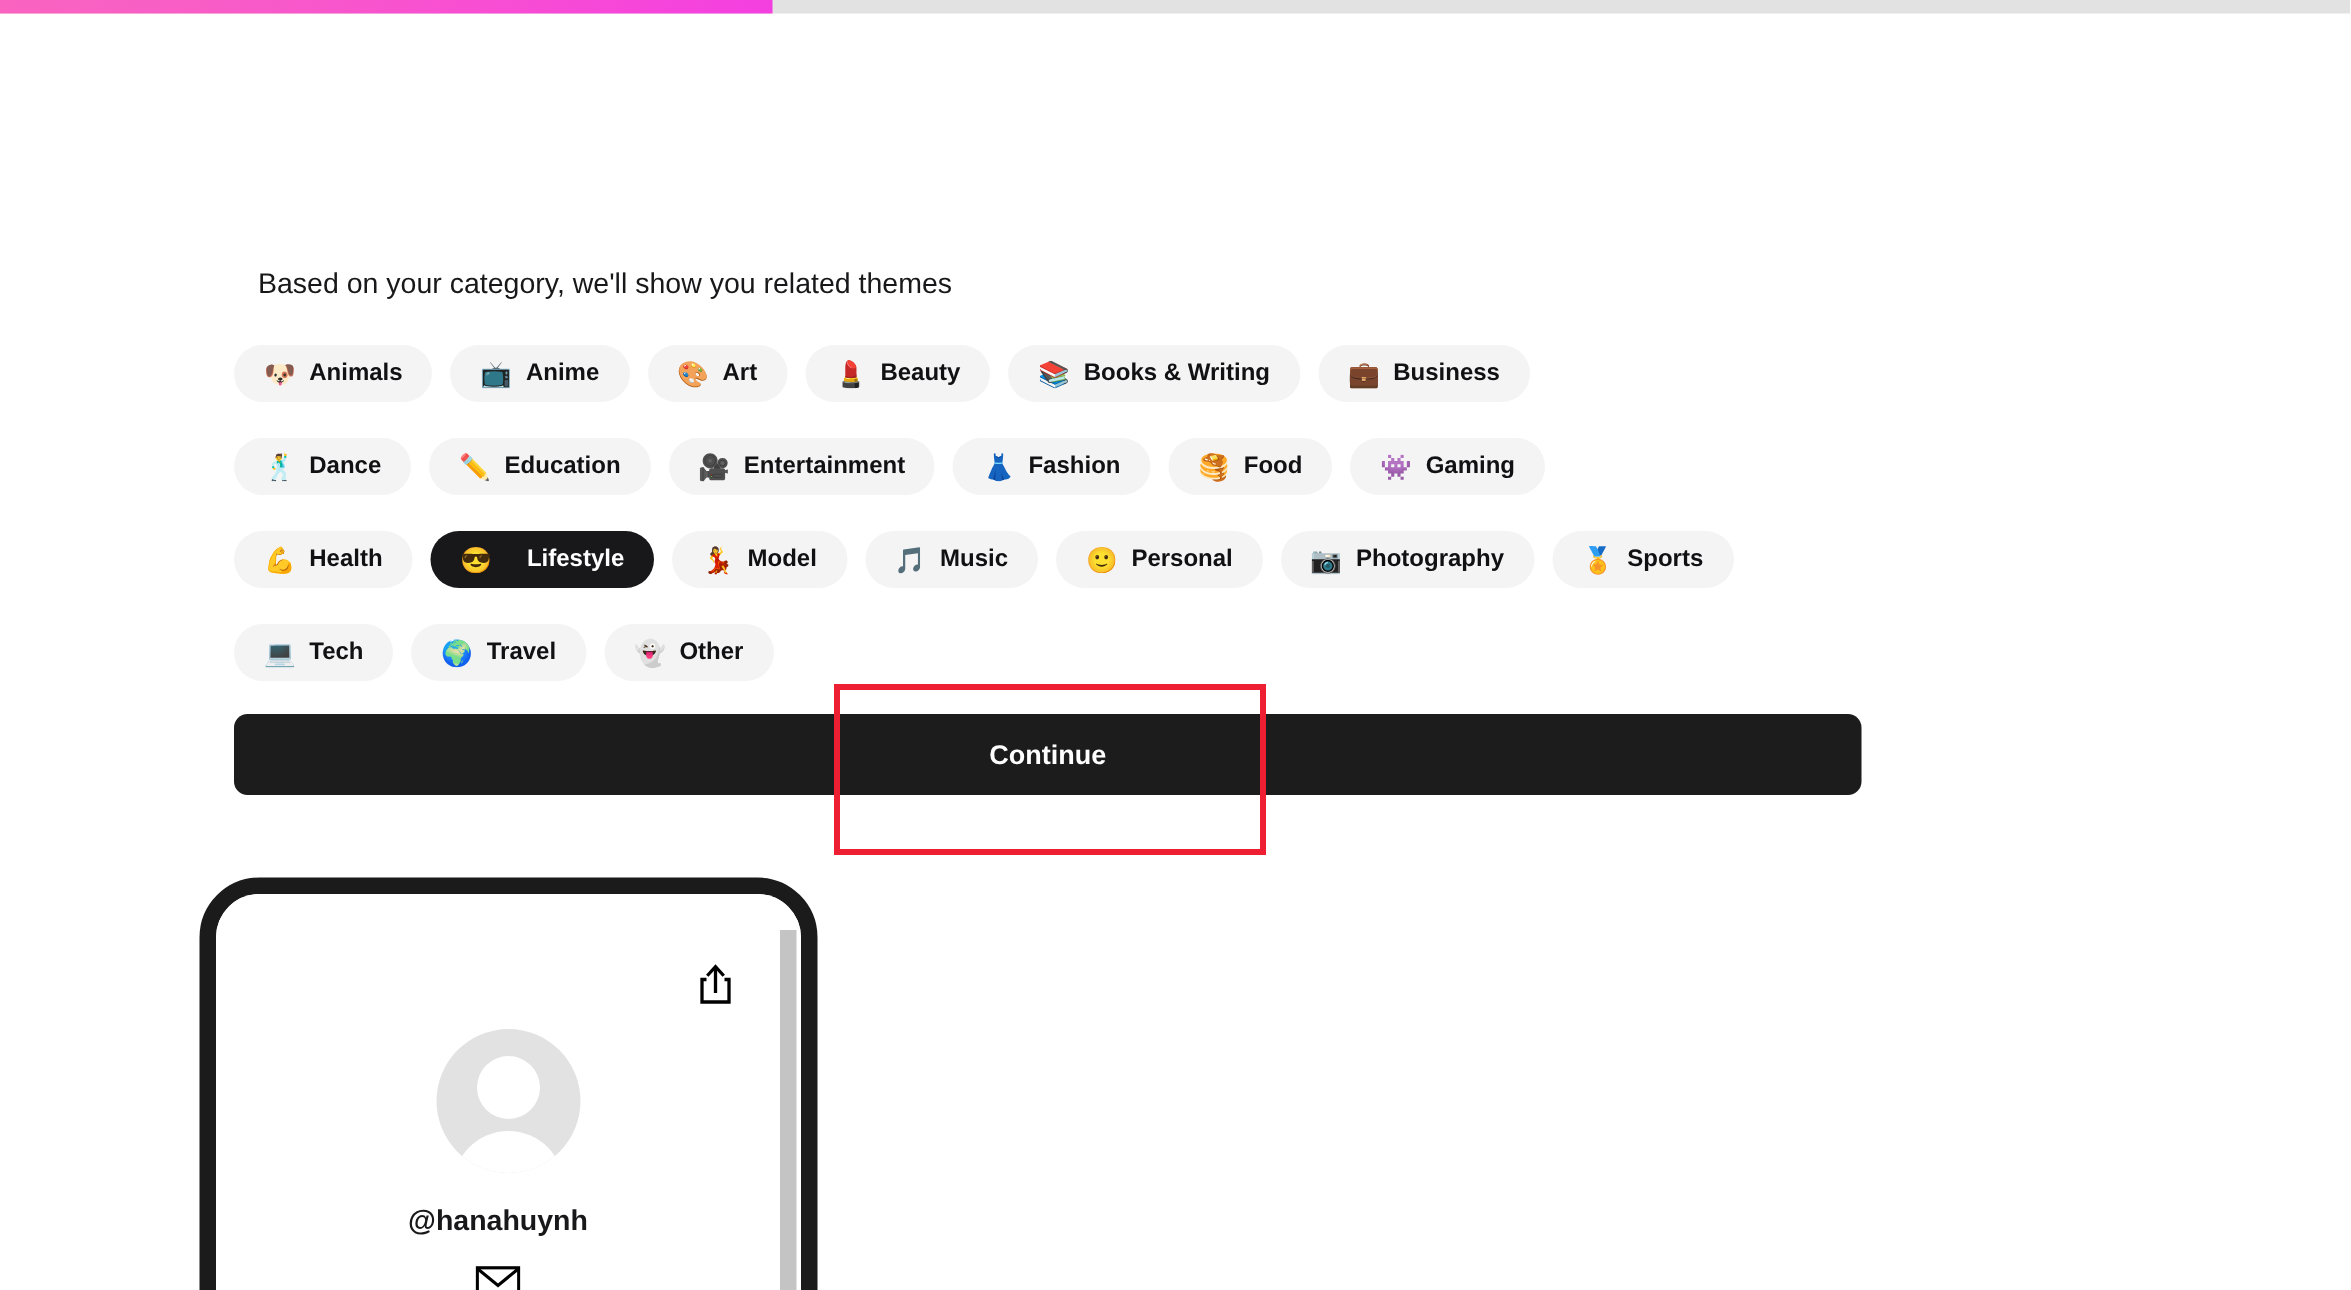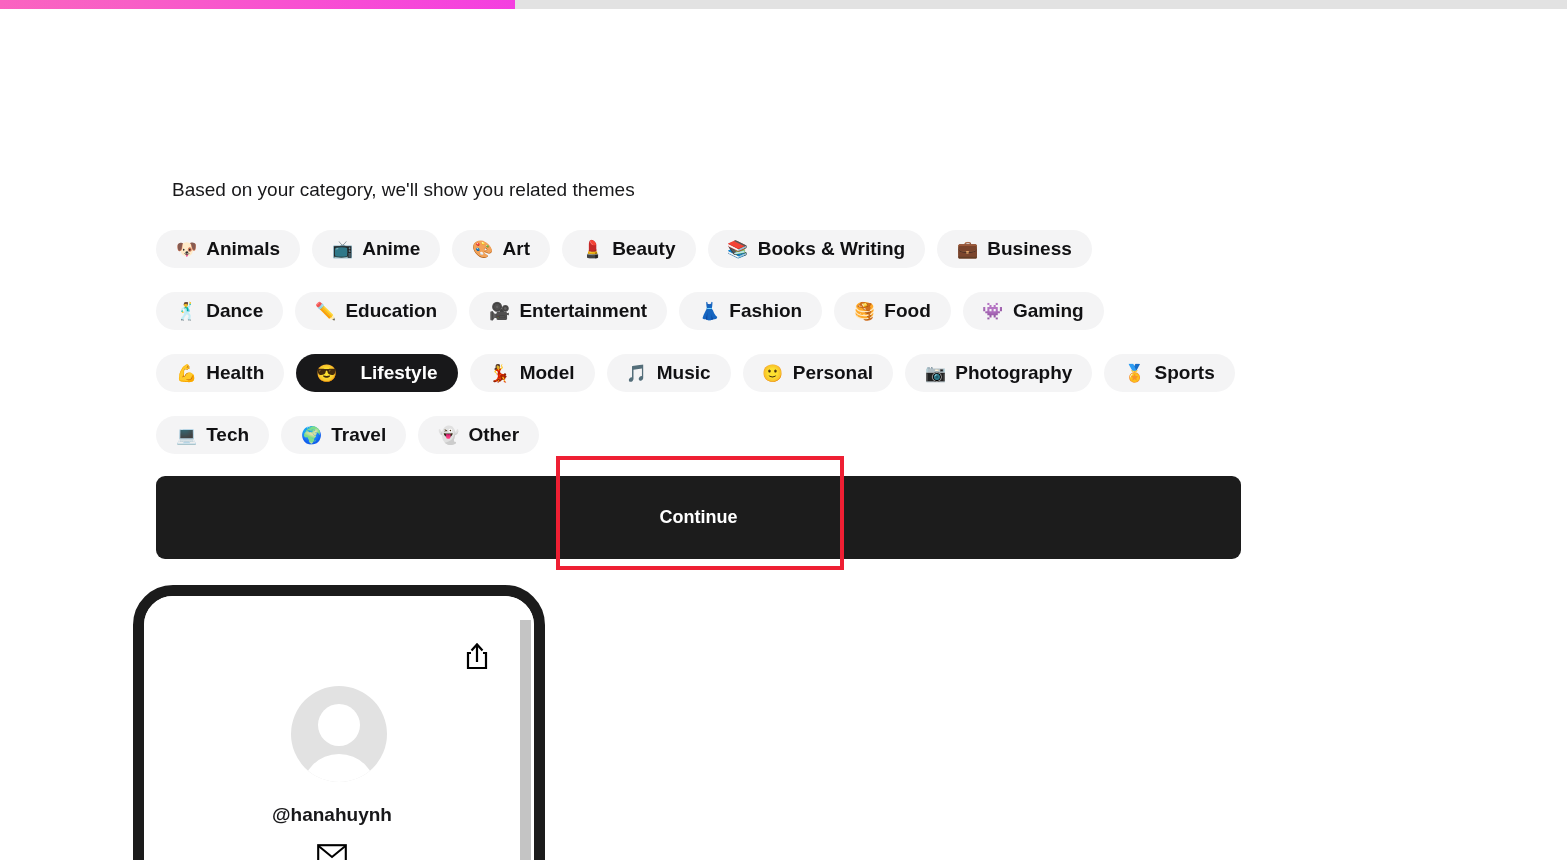--- a/index.html
+++ b/index.html
@@ -86,40 +86,40 @@
     background: #f4f4f5;
     border: none;
     cursor: pointer;
     font-family: inherit;
   }
   .chip .chip-emoji {
     font-size: 17px;
     line-height: 1;
   }
   .chip .chip-label {
-    font-size: 19px;
+    font-size: 16px;
     font-weight: bold;
     color: #111113;
     white-space: nowrap;
   }
   .chip.selected {
     background: #18181a;
   }
   .chip.selected .chip-label {
     color: #ffffff;
     margin-left: 14px;
   }
 
   
   .continue-button {
     position: absolute;
     left: 156px;
     top: 476px;
     width: 1085px;
-    height: 83px;
+    height: 54px;
     border-radius: 9px;
     background: #1c1c1c;
     border: none;
     color: #ffffff;
     font-family: inherit;
     font-size: 18px;
     font-weight: bold;
     cursor: pointer;
   }
 

